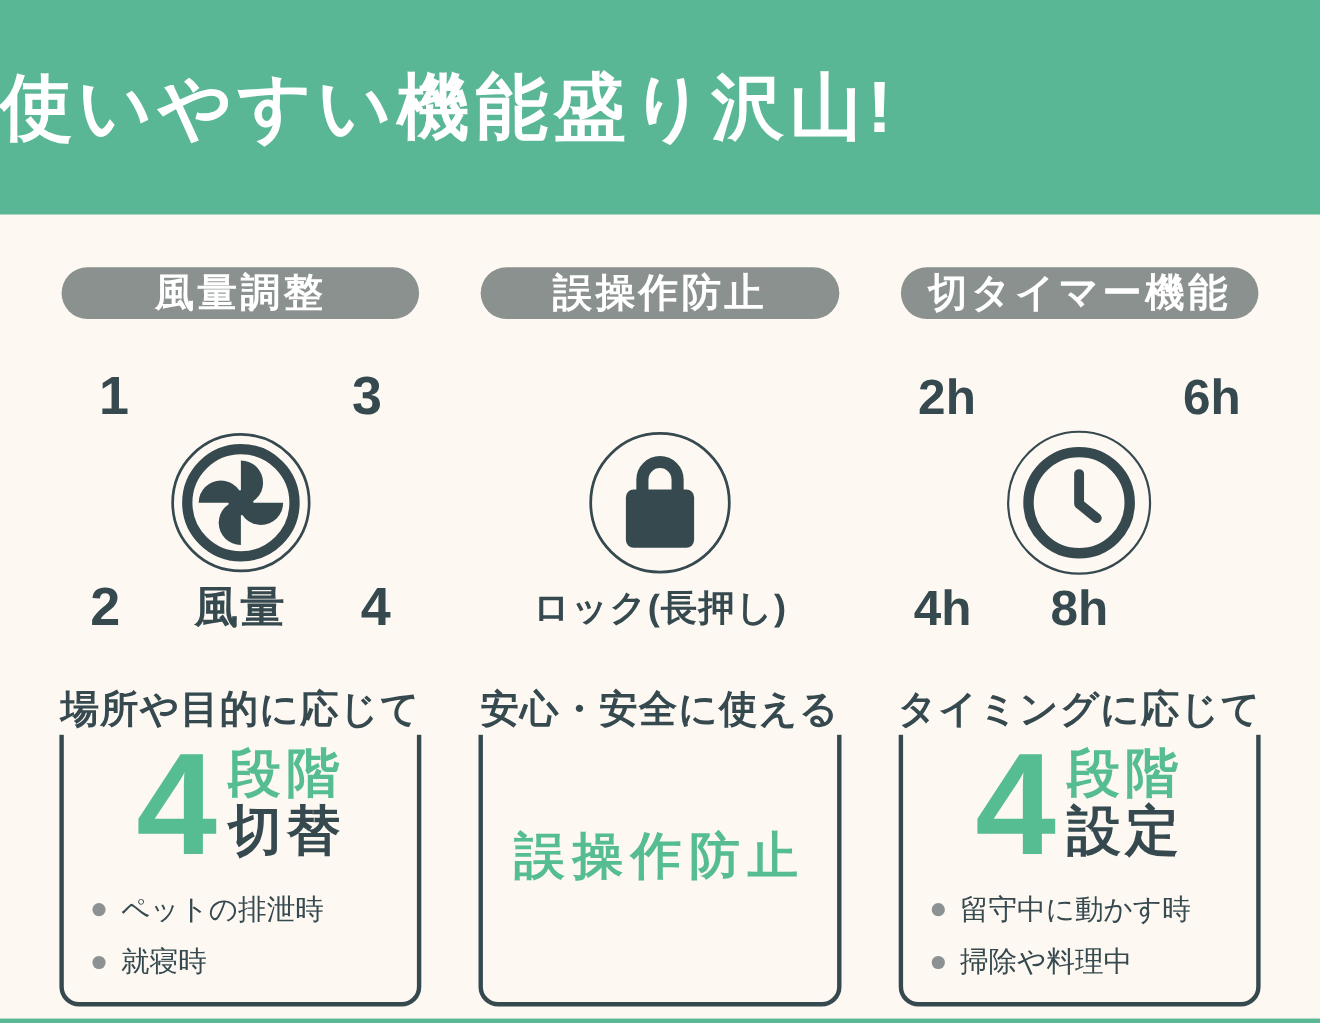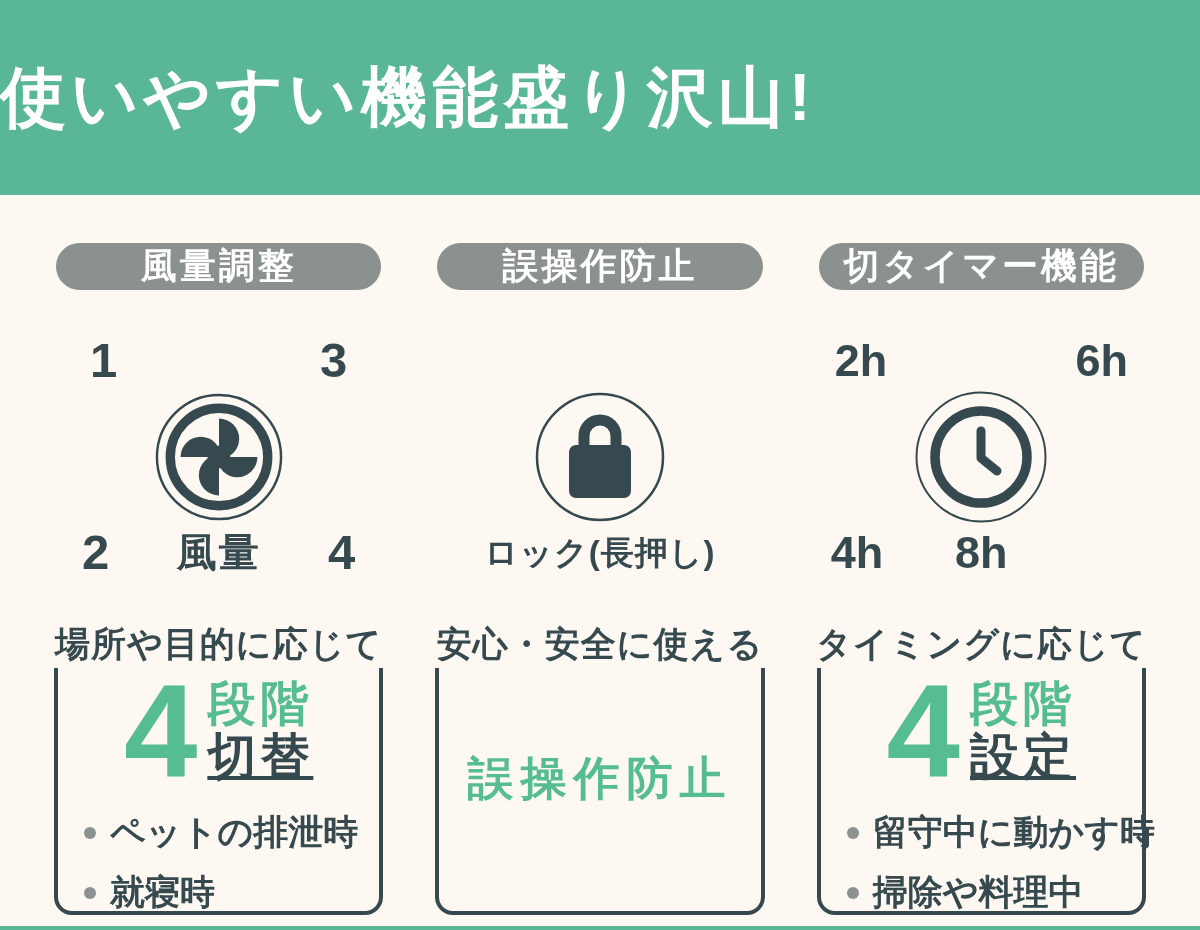--- a/index.html
+++ b/index.html
@@ -70,25 +70,25 @@
     font-size:35px;font-weight:bold;color:var(--dark);white-space:nowrap;letter-spacing:1px;
   }
   .big-row{
     display:flex;justify-content:center;align-items:center;gap:10px;margin-top:24px;
   }
   .big-num{
     font-size:132px;font-weight:bold;color:var(--accent);line-height:0.92;
   }
   .big-stack{display:flex;flex-direction:column;align-items:flex-start;gap:4px;}
   .big-green{font-size:48px;font-weight:bold;color:var(--accent);letter-spacing:5px;line-height:1;}
-  .big-dark{font-size:49px;font-weight:bold;color:var(--dark);letter-spacing:4px;line-height:1;text-decoration:underline;}
+  .big-dark{font-size:49px;font-weight:bold;color:var(--dark);letter-spacing:4px;line-height:1;}
   .bullets{list-style:none;margin:18px 0 0;padding:0 0 0 26px;}
   .bullets li{
     display:flex;align-items:center;gap:14px;margin-bottom:13px;
-    font-size:35px;font-weight:bold;color:var(--dark);white-space:nowrap;
+    font-size:26px;font-weight:normal;color:var(--dark);white-space:nowrap;
   }
   .dot{width:12px;height:12px;border-radius:50%;background:var(--bullet);flex:none;}
   .center-green{
     position:absolute;inset:0;display:flex;align-items:center;justify-content:center;
     font-size:46px;font-weight:bold;color:var(--accent);letter-spacing:7px;white-space:nowrap;
   }
   
   .footer-strip{position:absolute;left:0;right:0;bottom:0;height:4px;background:var(--green);}
 </style>
 </head>

